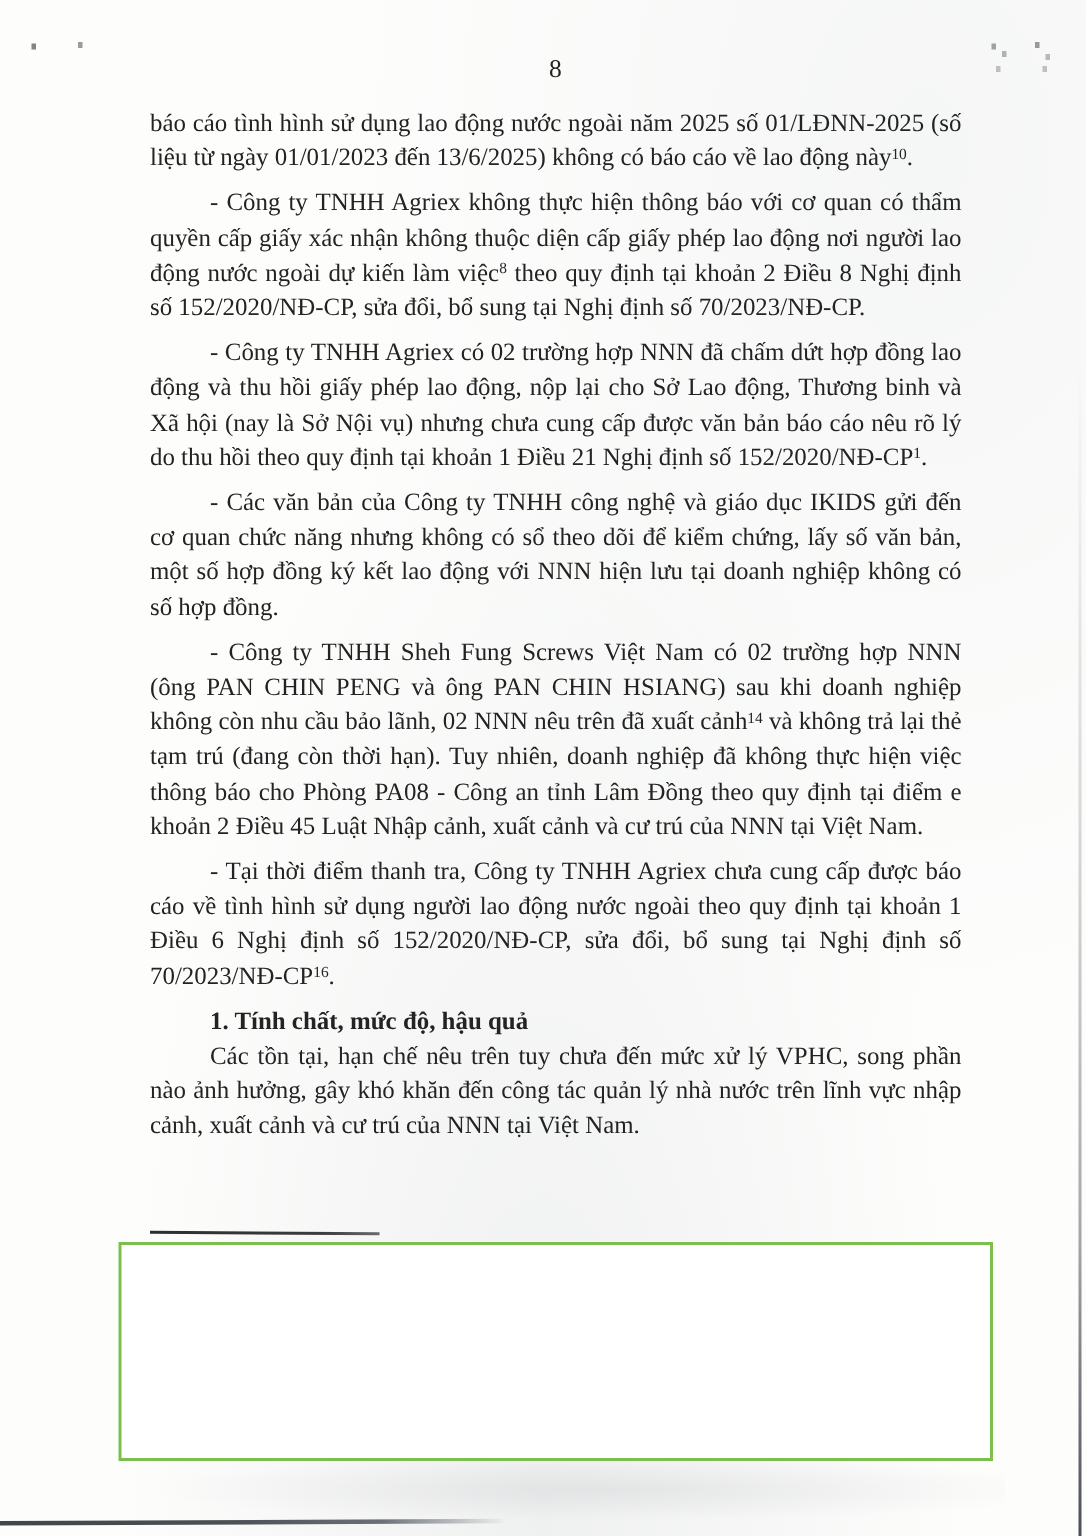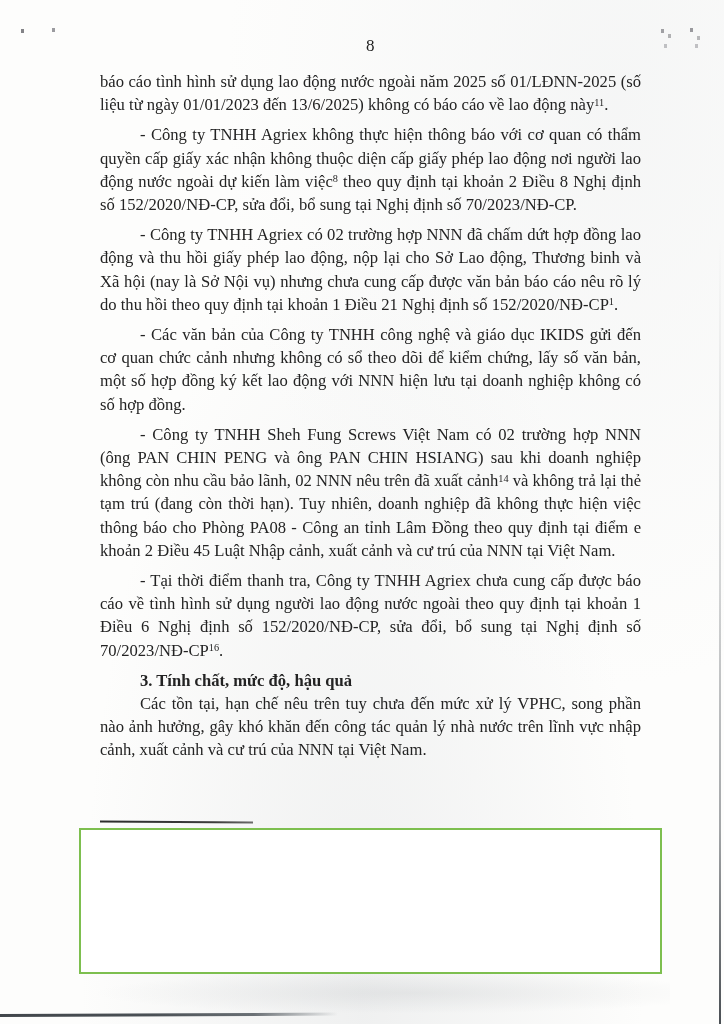--- a/index.html
+++ b/index.html
@@ -129,27 +129,27 @@
 <span class="speck s3"></span>
 <span class="speck s4"></span>
 <span class="speck s5"></span>
 <span class="speck s6"></span>
 <span class="speck s7"></span>
 <span class="speck s8"></span>
 
 <div class="page-number">8</div>
 
 <div class="doc-body">
-    <p class="para">báo cáo tình hình sử dụng lao động nước ngoài năm 2025 số 01/LĐNN-2025 (số liệu từ ngày 01/01/2023 đến 13/6/2025) không có báo cáo về lao động này<sup>11</sup>.</p>
+    <p class="para">báo cáo tình hình sử dụng lao động nước ngoài năm 2025 số 01/LĐNN-2025 (số liệu từ ngày 01/01/2023 đến 13/6/2025) không có báo cáo về lao động này<sup>10</sup>.</p>
     <p class="para indent">- Công ty TNHH Agriex không thực hiện thông báo với cơ quan có thẩm quyền cấp giấy xác nhận không thuộc diện cấp giấy phép lao động nơi người lao động nước ngoài dự kiến làm việc<sup>8</sup> theo quy định tại khoản 2 Điều 8 Nghị định số 152/2020/NĐ-CP, sửa đổi, bổ sung tại Nghị định số 70/2023/NĐ-CP.</p>
     <p class="para indent">- Công ty TNHH Agriex có 02 trường hợp NNN đã chấm dứt hợp đồng lao động và thu hồi giấy phép lao động, nộp lại cho Sở Lao động, Thương binh và Xã hội (nay là Sở Nội vụ) nhưng chưa cung cấp được văn bản báo cáo nêu rõ lý do thu hồi theo quy định tại khoản 1 Điều 21 Nghị định số 152/2020/NĐ-CP<sup>1</sup>.</p>
-    <p class="para indent">- Các văn bản của Công ty TNHH công nghệ và giáo dục IKIDS gửi đến cơ quan chức cảnh nhưng không có sổ theo dõi để kiểm chứng, lấy số văn bản, một số hợp đồng ký kết lao động với NNN hiện lưu tại doanh nghiệp không có số hợp đồng.</p>
+    <p class="para indent">- Các văn bản của Công ty TNHH công nghệ và giáo dục IKIDS gửi đến cơ quan chức năng nhưng không có sổ theo dõi để kiểm chứng, lấy số văn bản, một số hợp đồng ký kết lao động với NNN hiện lưu tại doanh nghiệp không có số hợp đồng.</p>
     <p class="para indent">- Công ty TNHH Sheh Fung Screws Việt Nam có 02 trường hợp NNN (ông PAN CHIN PENG và ông PAN CHIN HSIANG) sau khi doanh nghiệp không còn nhu cầu bảo lãnh, 02 NNN nêu trên đã xuất cảnh<sup>14</sup> và không trả lại thẻ tạm trú (đang còn thời hạn). Tuy nhiên, doanh nghiệp đã không thực hiện việc thông báo cho Phòng PA08 - Công an tỉnh Lâm Đồng theo quy định tại điểm e khoản 2 Điều 45 Luật Nhập cảnh, xuất cảnh và cư trú của NNN tại Việt Nam.</p>
     <p class="para indent">- Tại thời điểm thanh tra, Công ty TNHH Agriex chưa cung cấp được báo cáo về tình hình sử dụng người lao động nước ngoài theo quy định tại khoản 1 Điều 6 Nghị định số 152/2020/NĐ-CP, sửa đổi, bổ sung tại Nghị định số 70/2023/NĐ-CP<sup>16</sup>.</p>
-    <p class="para indent heading">3. Tính chất, mức độ, hậu quả</p>
+    <p class="para indent heading">1. Tính chất, mức độ, hậu quả</p>
     <p class="para indent">Các tồn tại, hạn chế nêu trên tuy chưa đến mức xử lý VPHC, song phần nào ảnh hưởng, gây khó khăn đến công tác quản lý nhà nước trên lĩnh vực nhập cảnh, xuất cảnh và cư trú của NNN tại Việt Nam.</p>
   </div>
 
 <div class="footnote-separator"></div>
 
 <div class="highlight-box"></div>
 
 <div class="scan-shadow-band"></div>
 <div class="scan-bottom-line"></div>
 <div class="scan-right-edge"></div>

